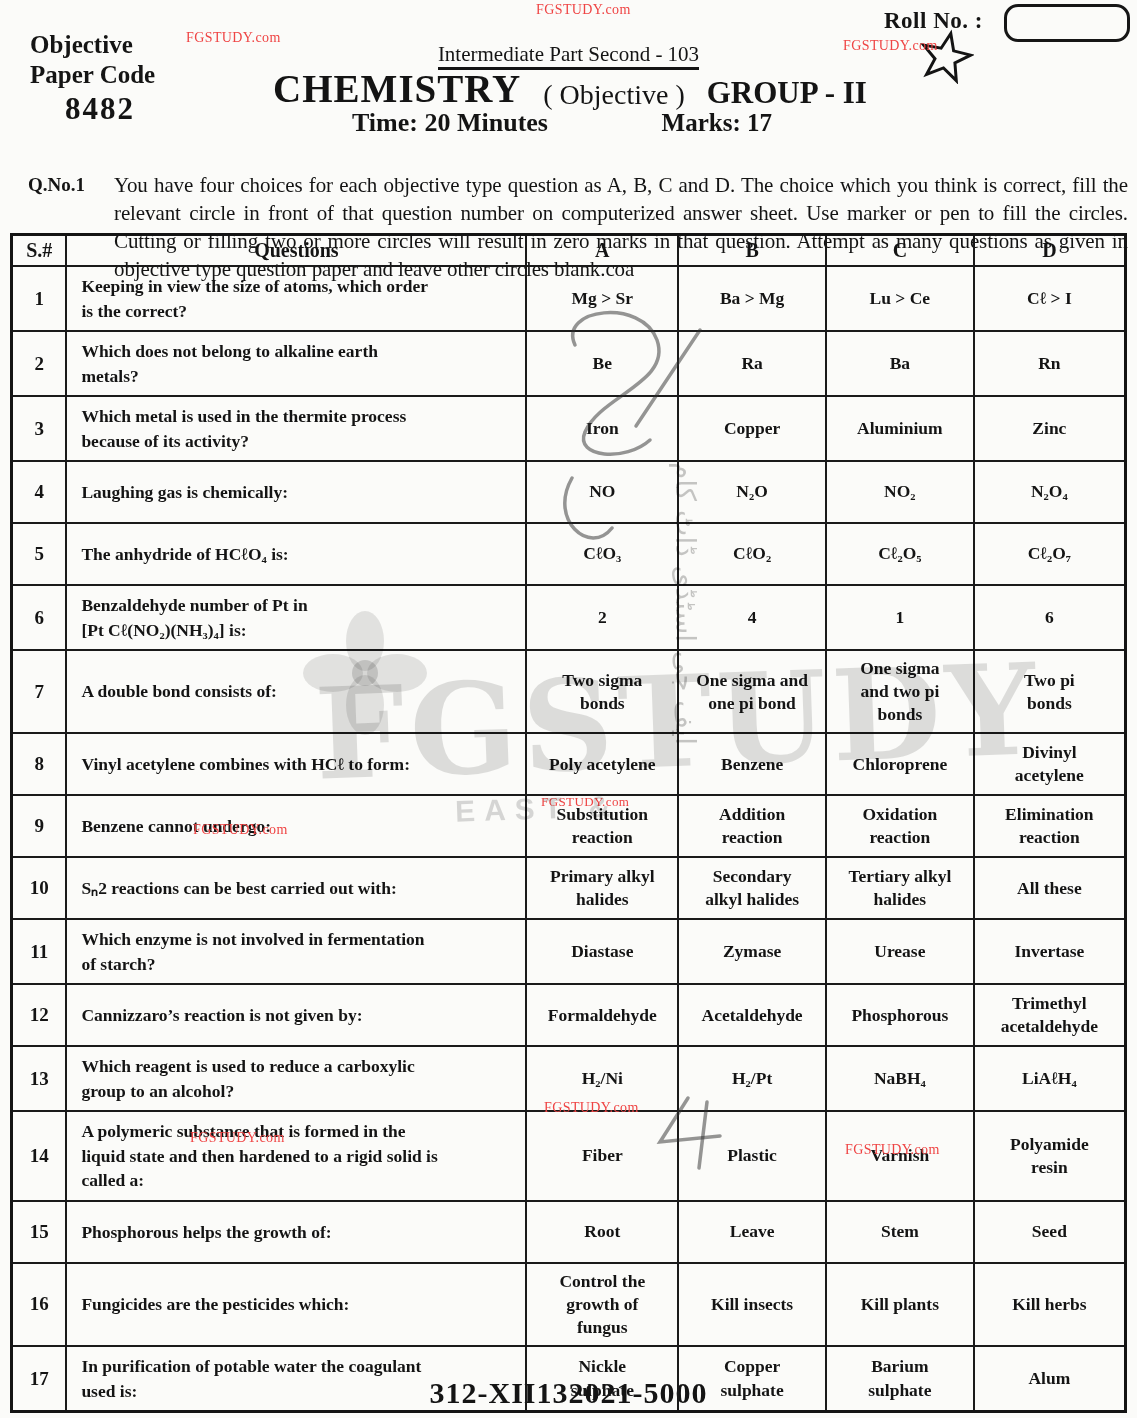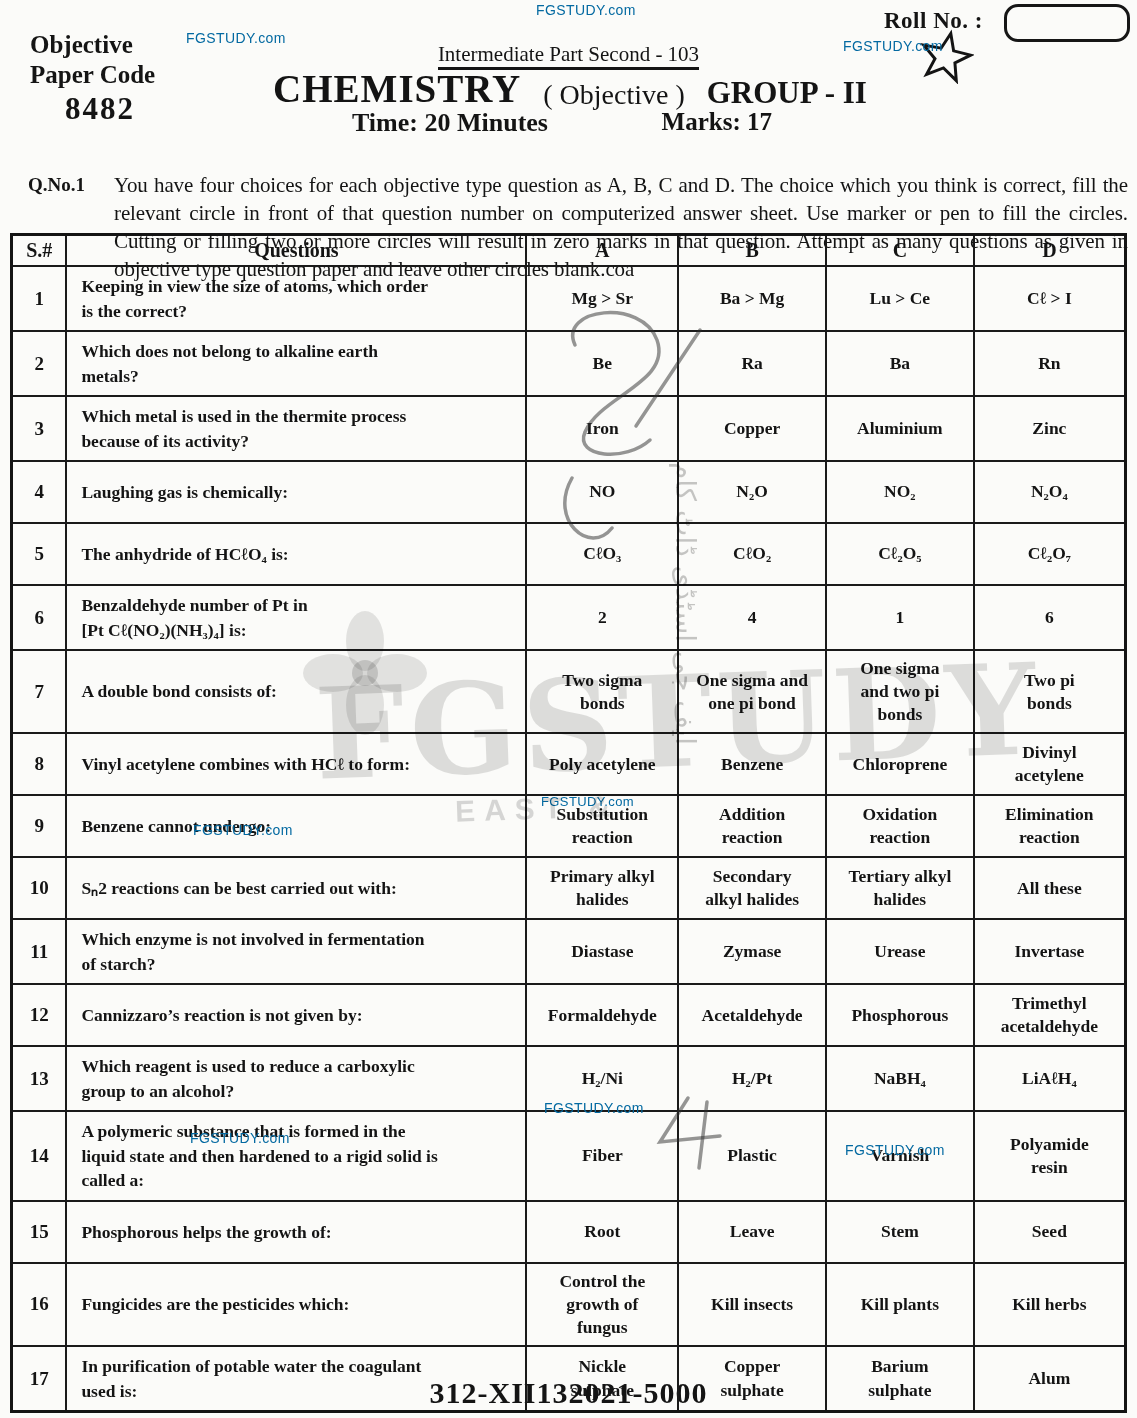--- a/index.html
+++ b/index.html
@@ -5,22 +5,22 @@
   * { margin:0; padding:0; box-sizing:border-box; }
   html,body { background:#e8e8e6; }
   body { font-family:"Liberation Serif", serif; color:#141414; }
   .page {
     position:relative; width:1137px; height:1418px; margin:0 auto;
     background:#fbfbf9; overflow:hidden;
   }
 
   
   .wm-small {
-    position:absolute; font-family:Liberation Sans, sans-serif;
-    font-size:14px; color:#0369a1; letter-spacing:.4px; z-index:3; pointer-events:none;
+    position:absolute; font-family:Liberation Serif, serif;
+    font-size:14px; color:#ef4444; letter-spacing:.4px; z-index:3; pointer-events:none;
   }
   .wm-top-center { left:536px; top:2px; }
   .wm-top-left   { left:186px; top:30px; }
   .wm-top-right  { left:843px; top:38px; }
   .wm-mid-a      { left:541px; top:794px; font-size:13px; }
   .wm-mid-left   { left:193px; top:822px; }
   .wm-row14      { left:544px; top:1100px; }
   .wm-row14-left { left:190px; top:1130px; }
   .wm-row14-right{ left:845px; top:1142px; }
 
@@ -64,21 +64,21 @@
   }
   .subject-row {
     position:absolute; left:200px; top:66px; width:740px;
     display:flex; justify-content:center; align-items:flex-end; gap:22px; white-space:nowrap;
   }
   .subject { font-size:39px; font-weight:700; letter-spacing:1px; }
   .mode    { font-size:28px; font-weight:400; }
   .group   { font-size:31px; font-weight:700; }
   .time-marks {
     position:absolute; left:352px; top:108px; width:420px;
-    display:flex; justify-content:space-between; align-items:flex-start;gap:18px;
+    display:flex; justify-content:space-between; align-items:center;gap:18px;
   }
   .time  { font-size:26px; font-weight:700; }
   .marks { font-size:25px; font-weight:700; }
 
   .instr-wrap { position:absolute; left:28px; top:142px; width:1100px; display:flex; }
   .qno   { width:86px; font-size:19px; font-weight:700; padding-top:32px; flex:none; }
   .instr { flex:1; font-size:21px; font-weight:400; line-height:1.33; text-align:justify; letter-spacing:-.1px;margin-top:30px; }
 
   
   table.qtable {

